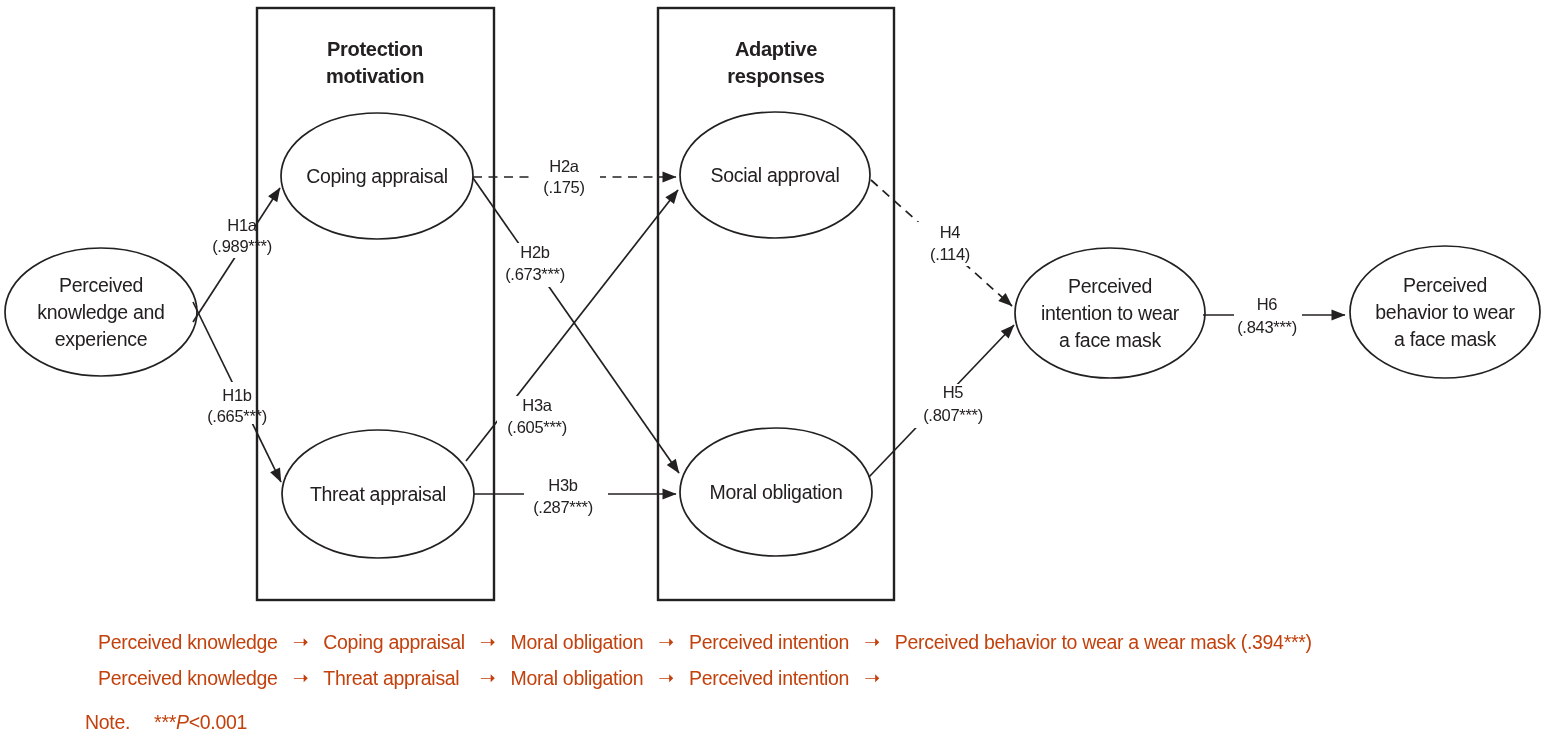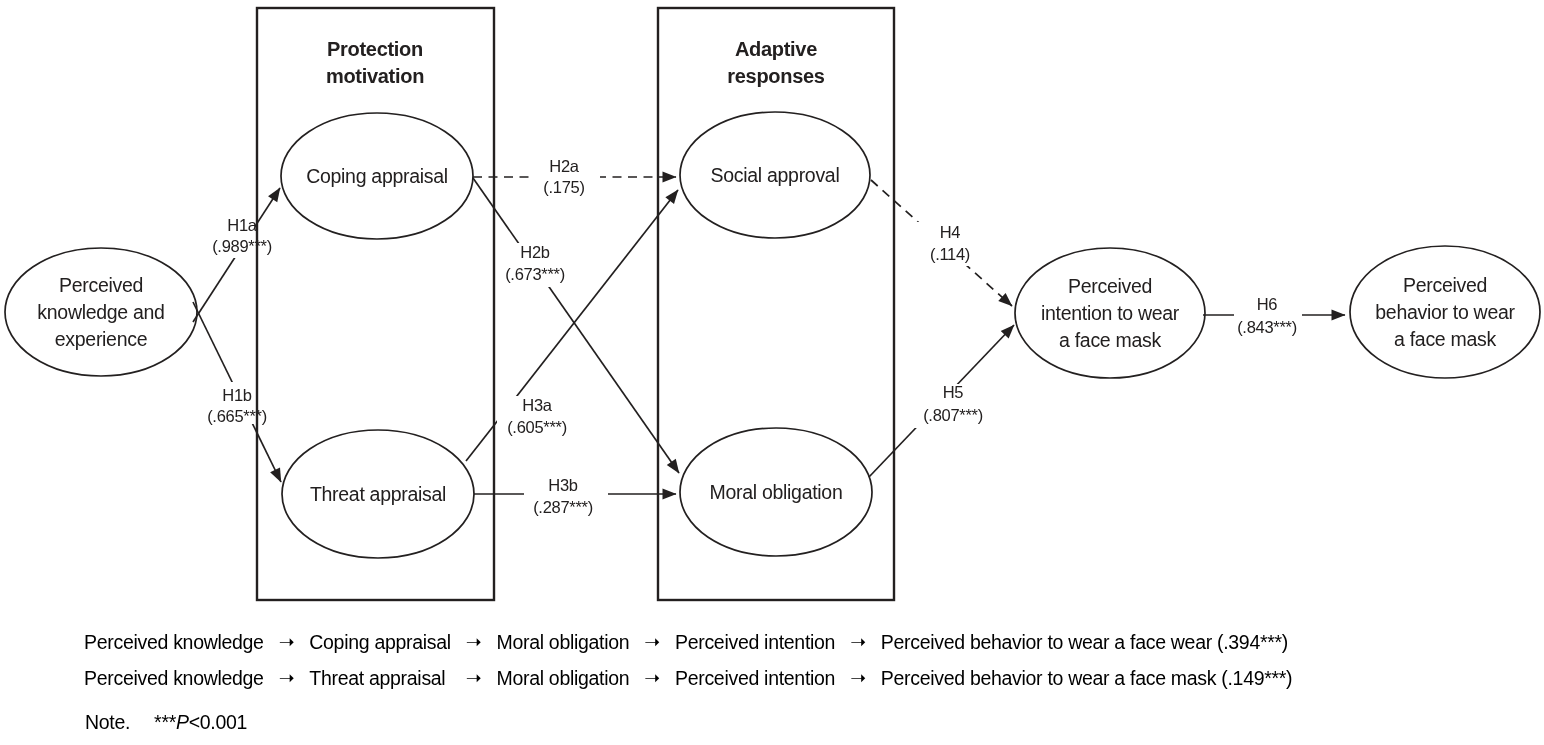--- a/index.html
+++ b/index.html
@@ -2,40 +2,40 @@
 <html><head>
 <meta charset="utf-8">
 <style>
   html, body { margin: 0; padding: 0; background: #ffffff; }
   .stage {
     position: relative;
     width: 1544px;
     height: 745px;
     background: #ffffff;
     font-family: "Liberation Sans", "DejaVu Sans", sans-serif;
-    color: #000000;
+    color: #c2410c;
     overflow: hidden;
   }
   svg.diagram { position: absolute; left: 0; top: 0; }
   svg.diagram text {
     font-family: "Liberation Sans", "DejaVu Sans", sans-serif;
     fill: #232020;
   }
   .node-label  { font-size: 19.5px; text-anchor: middle; letter-spacing: -0.3px; }
   .box-title   { font-size: 20px; font-weight: bold; text-anchor: middle; letter-spacing: -0.3px; }
   .edge-label  { font-size: 16.5px; text-anchor: middle; letter-spacing: -0.3px; }
   .shape       { fill: #ffffff; stroke: #232020; stroke-width: 1.7; }
   .groupbox    { fill: none; stroke: #232020; stroke-width: 2.4; }
   .edge        { stroke: #232020; stroke-width: 1.7; fill: none; }
   .edge.dashed { stroke-dasharray: 9 6.5; }
   .label-bg    { fill: #ffffff; }
 
   .summary-grid {
     position: absolute;
-    left: 84px;
+    left: 98px;
     top: 631px;
     display: grid;
     grid-template-columns: repeat(9, max-content);
     column-gap: 15px;
     row-gap: 13px;
     align-items: baseline;
     font-size: 19.5px;
     letter-spacing: -0.3px;
     white-space: nowrap;
   }
@@ -178,30 +178,29 @@
   <div class="summary-grid">
 
     <span>Perceived knowledge</span>
     <span class="arrow-glyph">➝</span>
     <span>Coping appraisal</span>
     <span class="arrow-glyph">➝</span>
     <span>Moral obligation</span>
     <span class="arrow-glyph">➝</span>
     <span>Perceived intention</span>
     <span class="arrow-glyph">➝</span>
-    <span>Perceived behavior to wear a face wear (.394***)</span>
+    <span>Perceived behavior to wear a wear mask (.394***)</span>
 
     <span>Perceived knowledge</span>
     <span class="arrow-glyph">➝</span>
     <span>Threat appraisal</span>
     <span class="arrow-glyph">➝</span>
     <span>Moral obligation</span>
     <span class="arrow-glyph">➝</span>
     <span>Perceived intention</span>
     <span class="arrow-glyph">➝</span>
-    <span>Perceived behavior to wear a face mask (.149***)</span>
   </div>
 
   <div class="note-line">
     <span class="prefix">Note.</span><span>***</span><span class="p-ital">P</span><span>&lt;0.001</span>
   </div>
 
 </div>
 
 </body></html>

